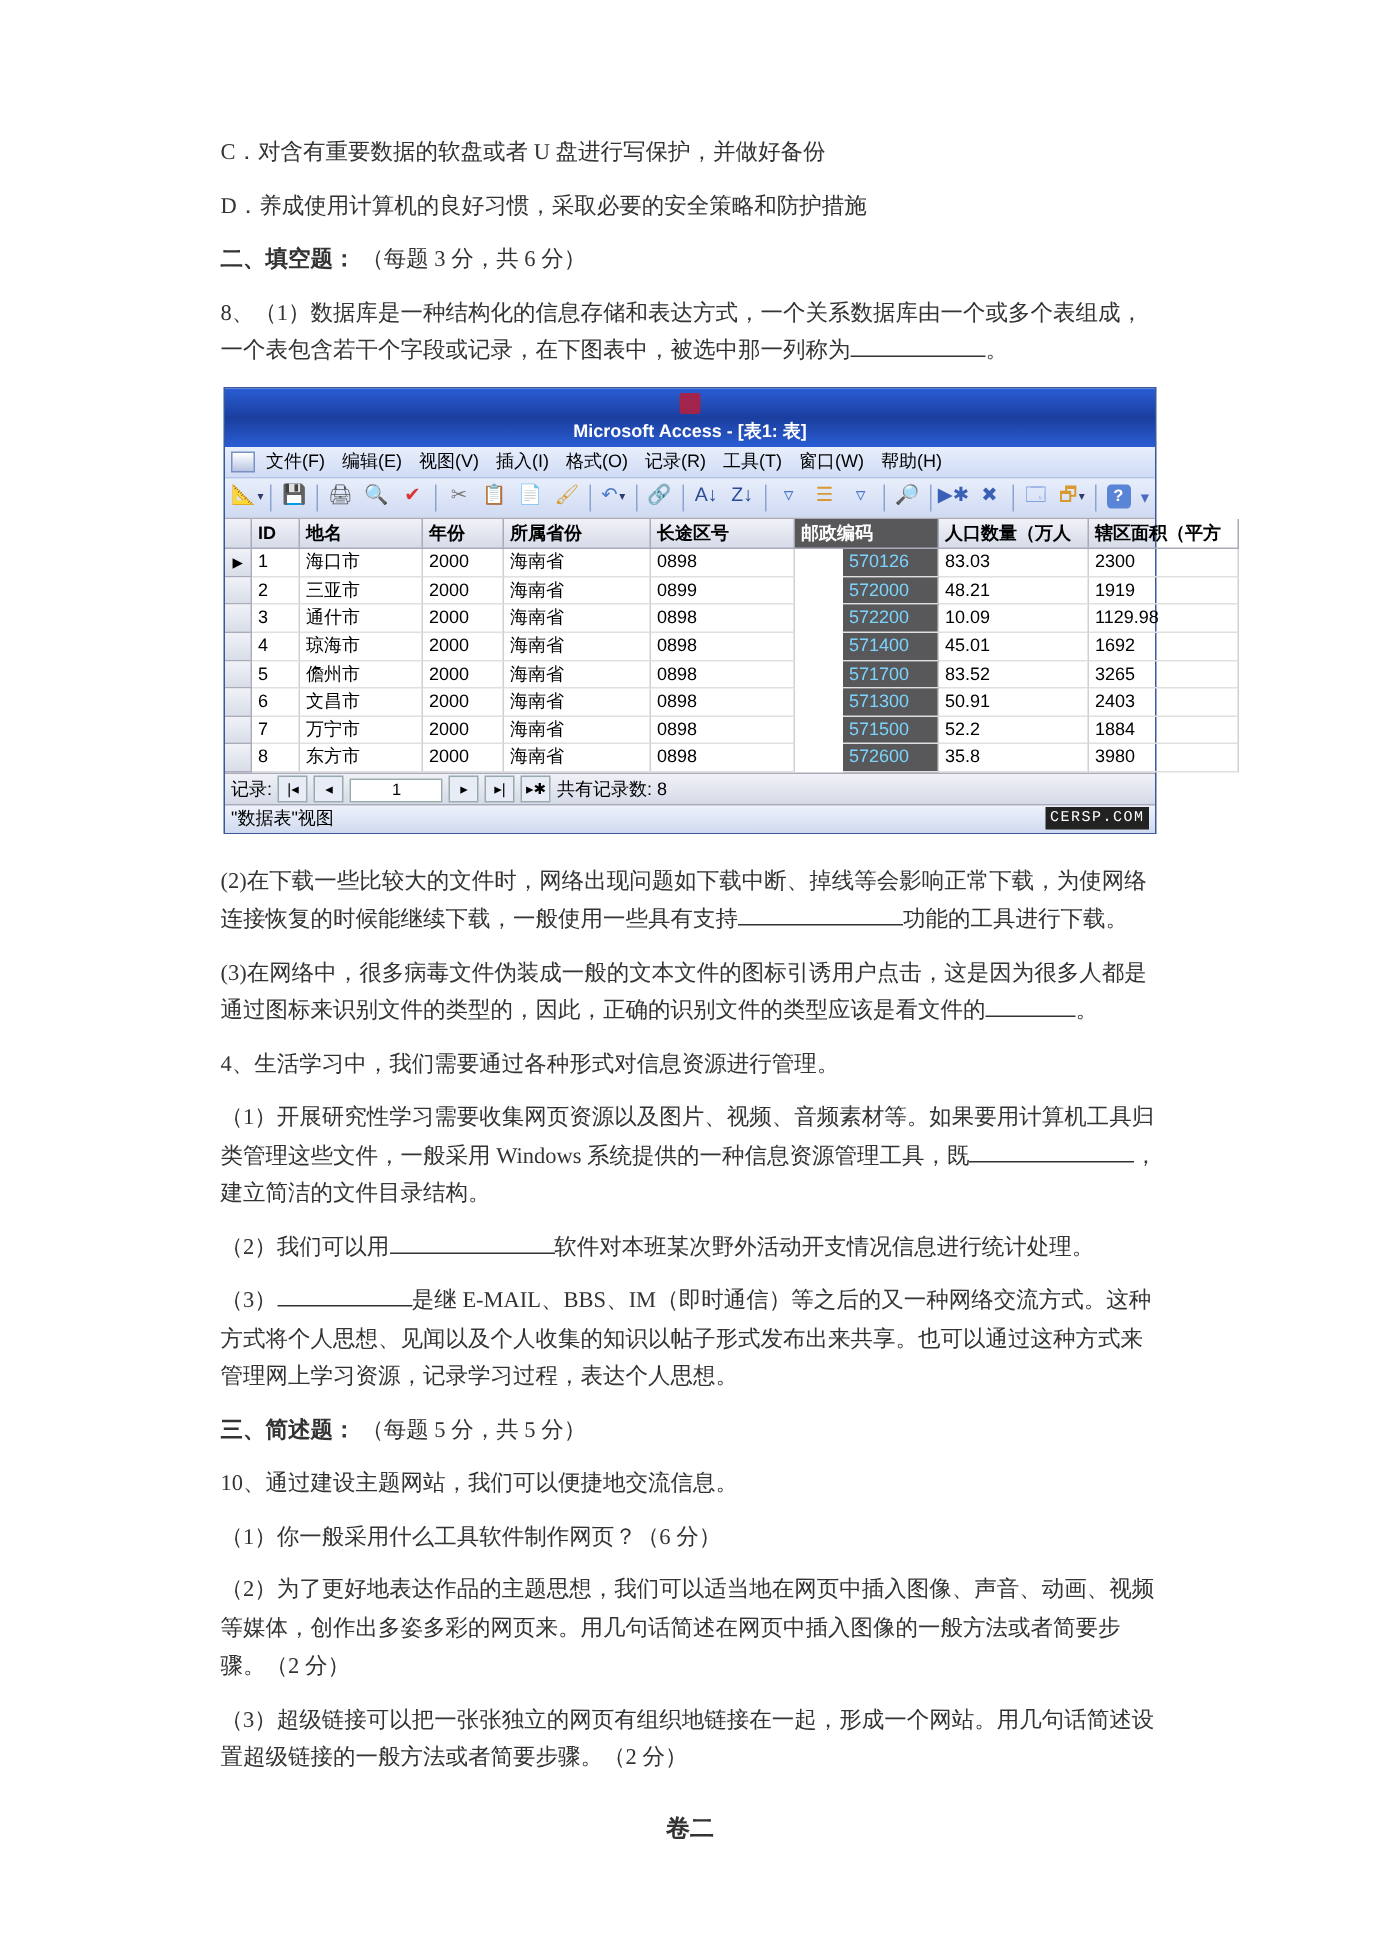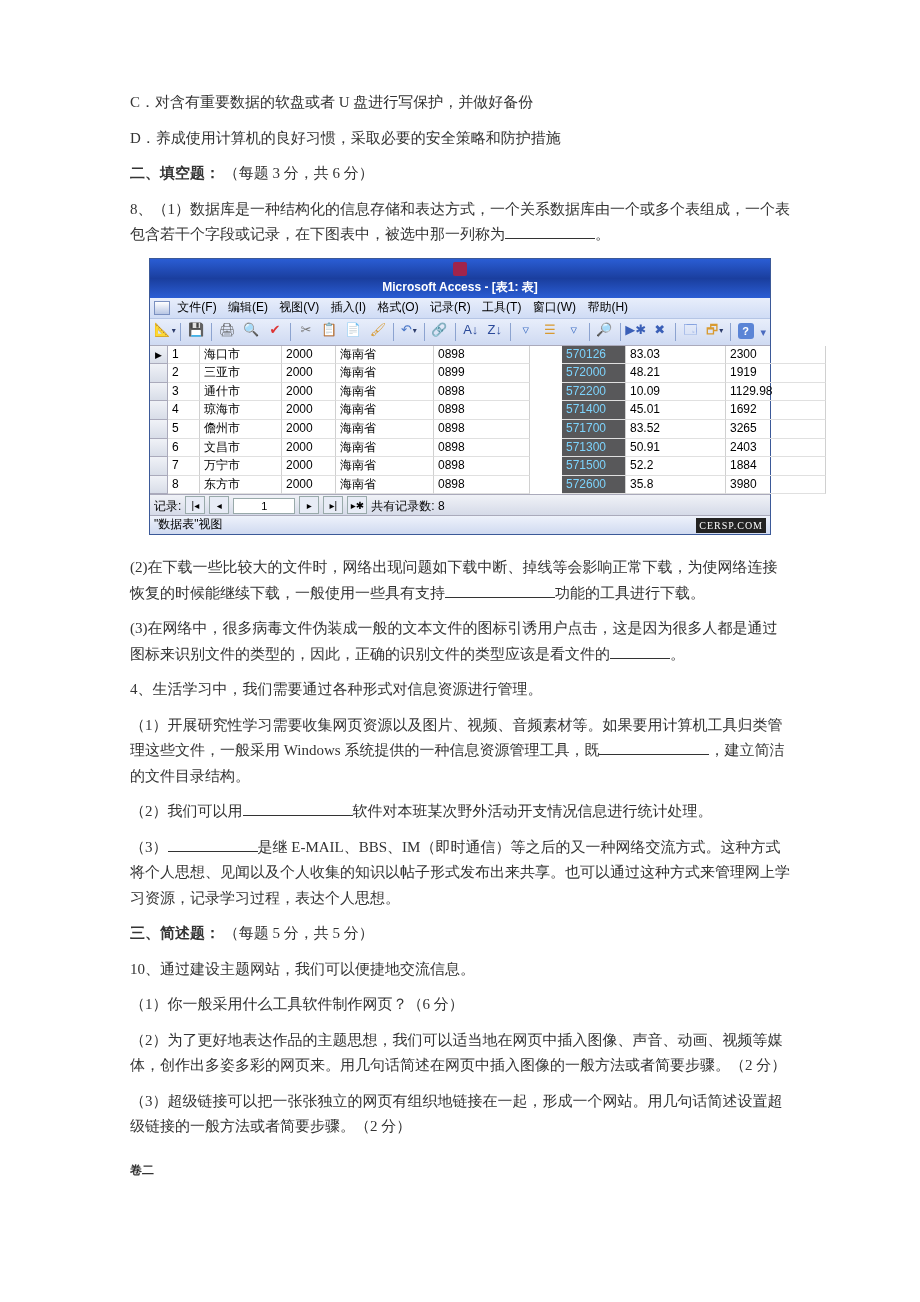--- a/index.html
+++ b/index.html
@@ -4,27 +4,27 @@
 <style>
   body {
     margin: 0;
     padding: 80px 130px;
     font-family: "SimSun", "宋体", serif;
     font-size: 15px;
     color: #333;
     background: #fff;
     line-height: 1.7;
   }
-  .p { margin: 10px 0; }
+  .p { margin: 10px 17px; }
   .section-title { font-weight: bold; }
   .score { font-weight: normal; }
   .blank { display:inline-block; border-bottom:1px solid #333; min-width:60px; height:1em; vertical-align:baseline; }
   .blank.mid { min-width:90px; }
   .blank.long { min-width:110px; }
-  .center { font-weight:bold; font-size:12px; margin-top:20px;}
+  .center { text-align:center; font-weight:bold; font-size:16px; margin-top:20px;}
 
   
   .access-window {
     width: 620px;
     margin: 10px auto 20px auto;
     border: 1px solid #3b5998;
     font-family: Tahoma, "SimSun", sans-serif;
     font-size: 12px;
     line-height: 1.3;
     color: #000;
@@ -150,21 +150,21 @@
   .statusbar {
     display:flex;
     justify-content:space-between;
     align-items:center;
     background:linear-gradient(to bottom,#eef2fb,#d0daf0);
     padding:1px 4px;
     border-top:1px solid #aab;
     font-size:12px;
   }
   .statusbar .right {
-    font-family:Liberation Serif, serif;
+    font-family:Liberation Mono, monospace;
     background:#222; color:#fff;
     font-size:10px; padding:1px 3px; letter-spacing:1px;
   }
 </style>
 </head>
 <body>
 
 <div class="p">C．对含有重要数据的软盘或者 U 盘进行写保护，并做好备份</div>
 <div class="p">D．养成使用计算机的良好习惯，采取必要的安全策略和防护措施</div>
 
@@ -269,20 +269,31 @@
         <span class="glyph window2">🗗</span>
       </span>
     <span class="tsep"></span>
     <span class="tbtn">
         <span class="glyph help">?</span>
       </span>
     <span style="margin-left:2px;color:#4a6abf;">▾</span>
   </div>
 
   <div class="datagrid">
+    <div class="dg-head">
+      <div></div>
+      <div>ID</div>
+      <div>地名</div>
+      <div>年份</div>
+      <div>所属省份</div>
+      <div>长途区号</div>
+      <div style="background:#58585a;color:#fff;">邮政编码</div>
+      <div>人口数量（万人</div>
+      <div>辖区面积（平方</div>
+    </div>
     <div class="dg-body">
       <div class="row cur">
         <div class="rsel"></div>
         <div class="num">1</div>
         <div>海口市</div>
         <div class="num">2000</div>
         <div>海南省</div>
         <div>0898</div>
         <div class="postal">570126</div>
         <div class="num">83.03</div>

